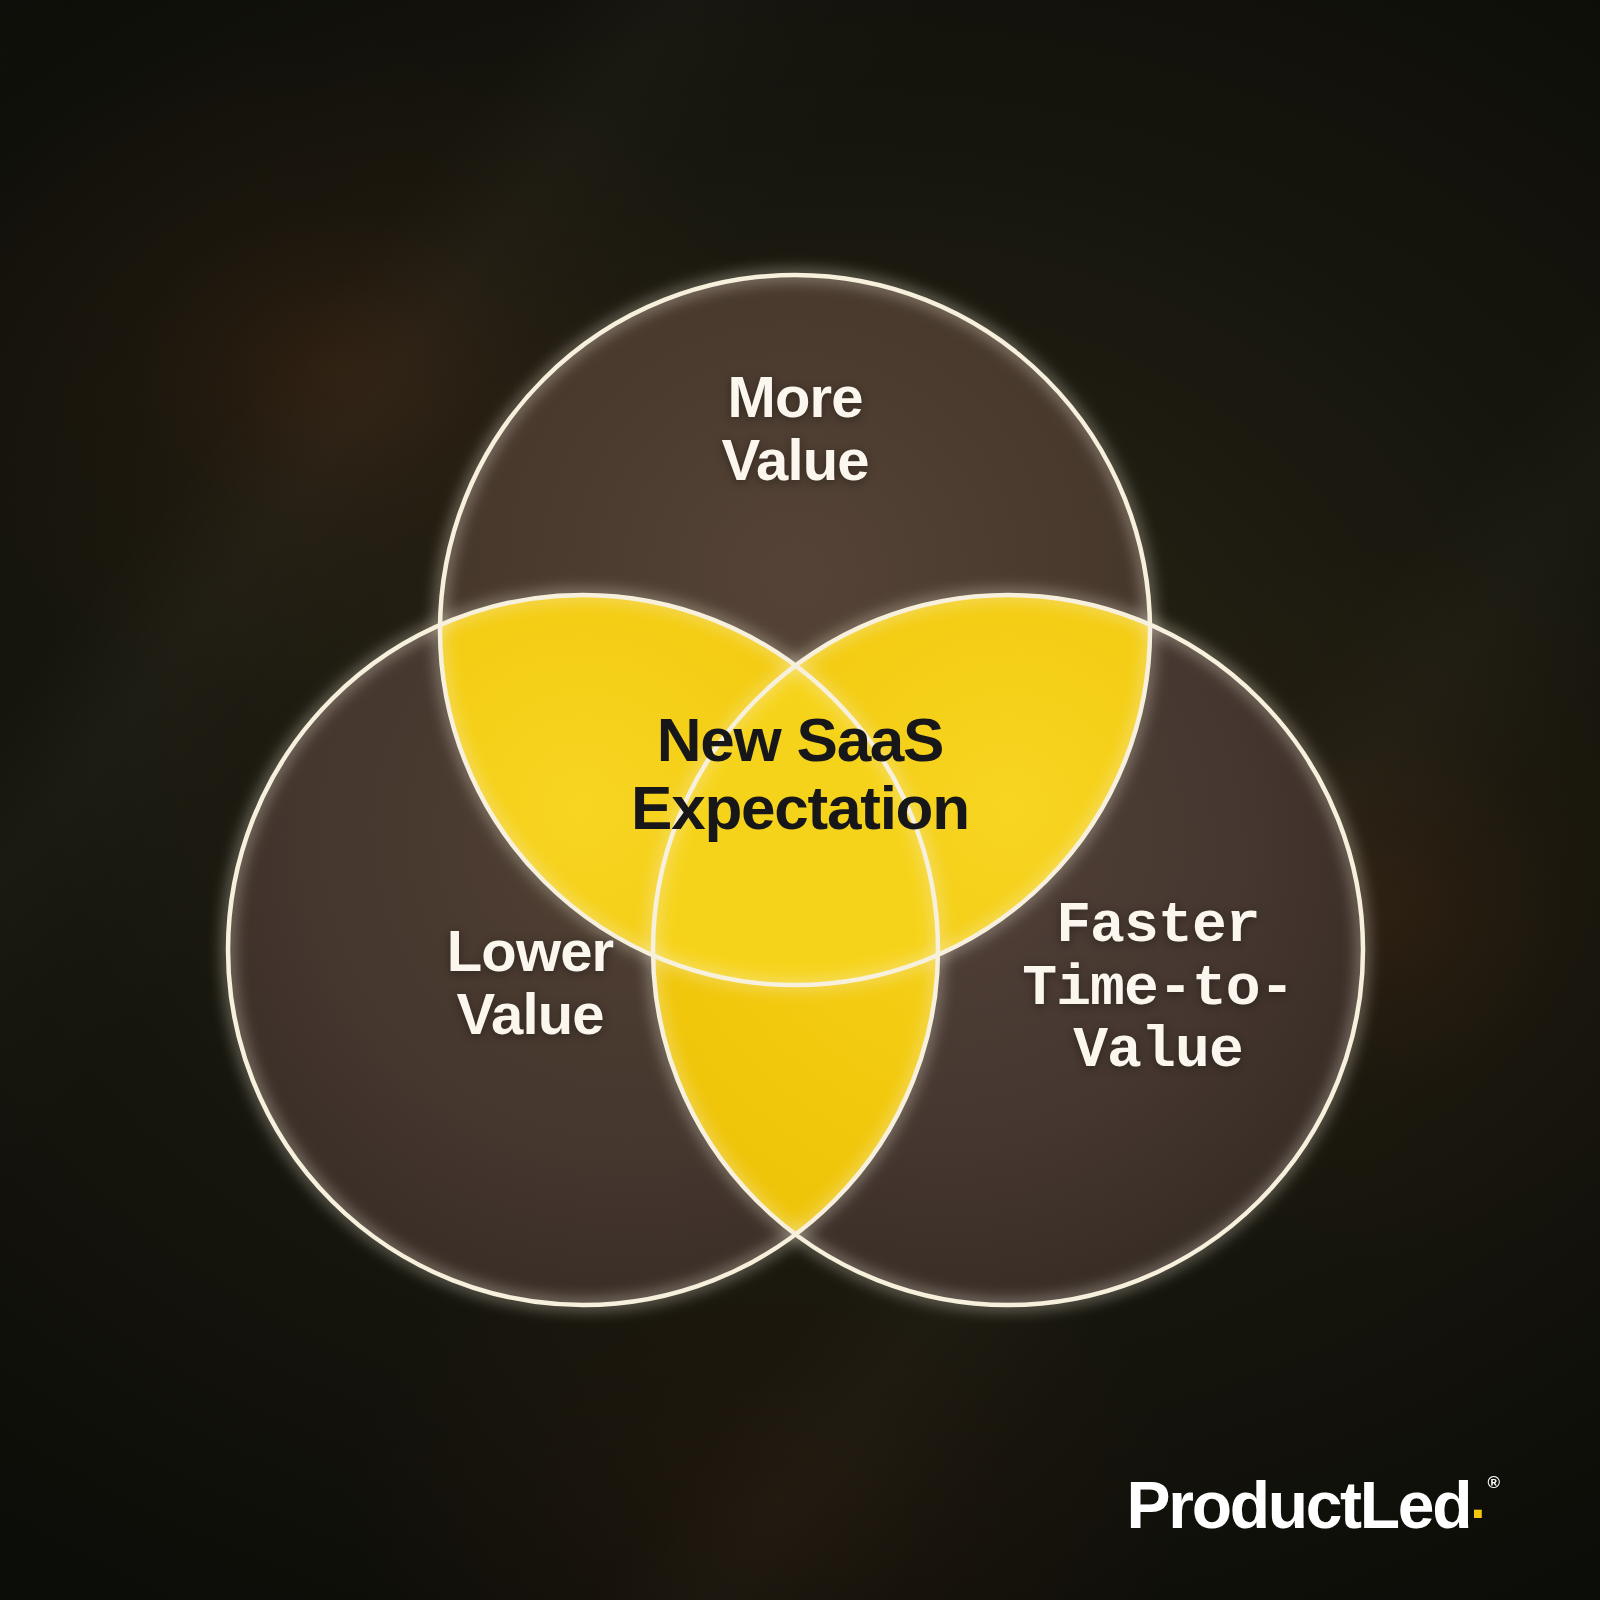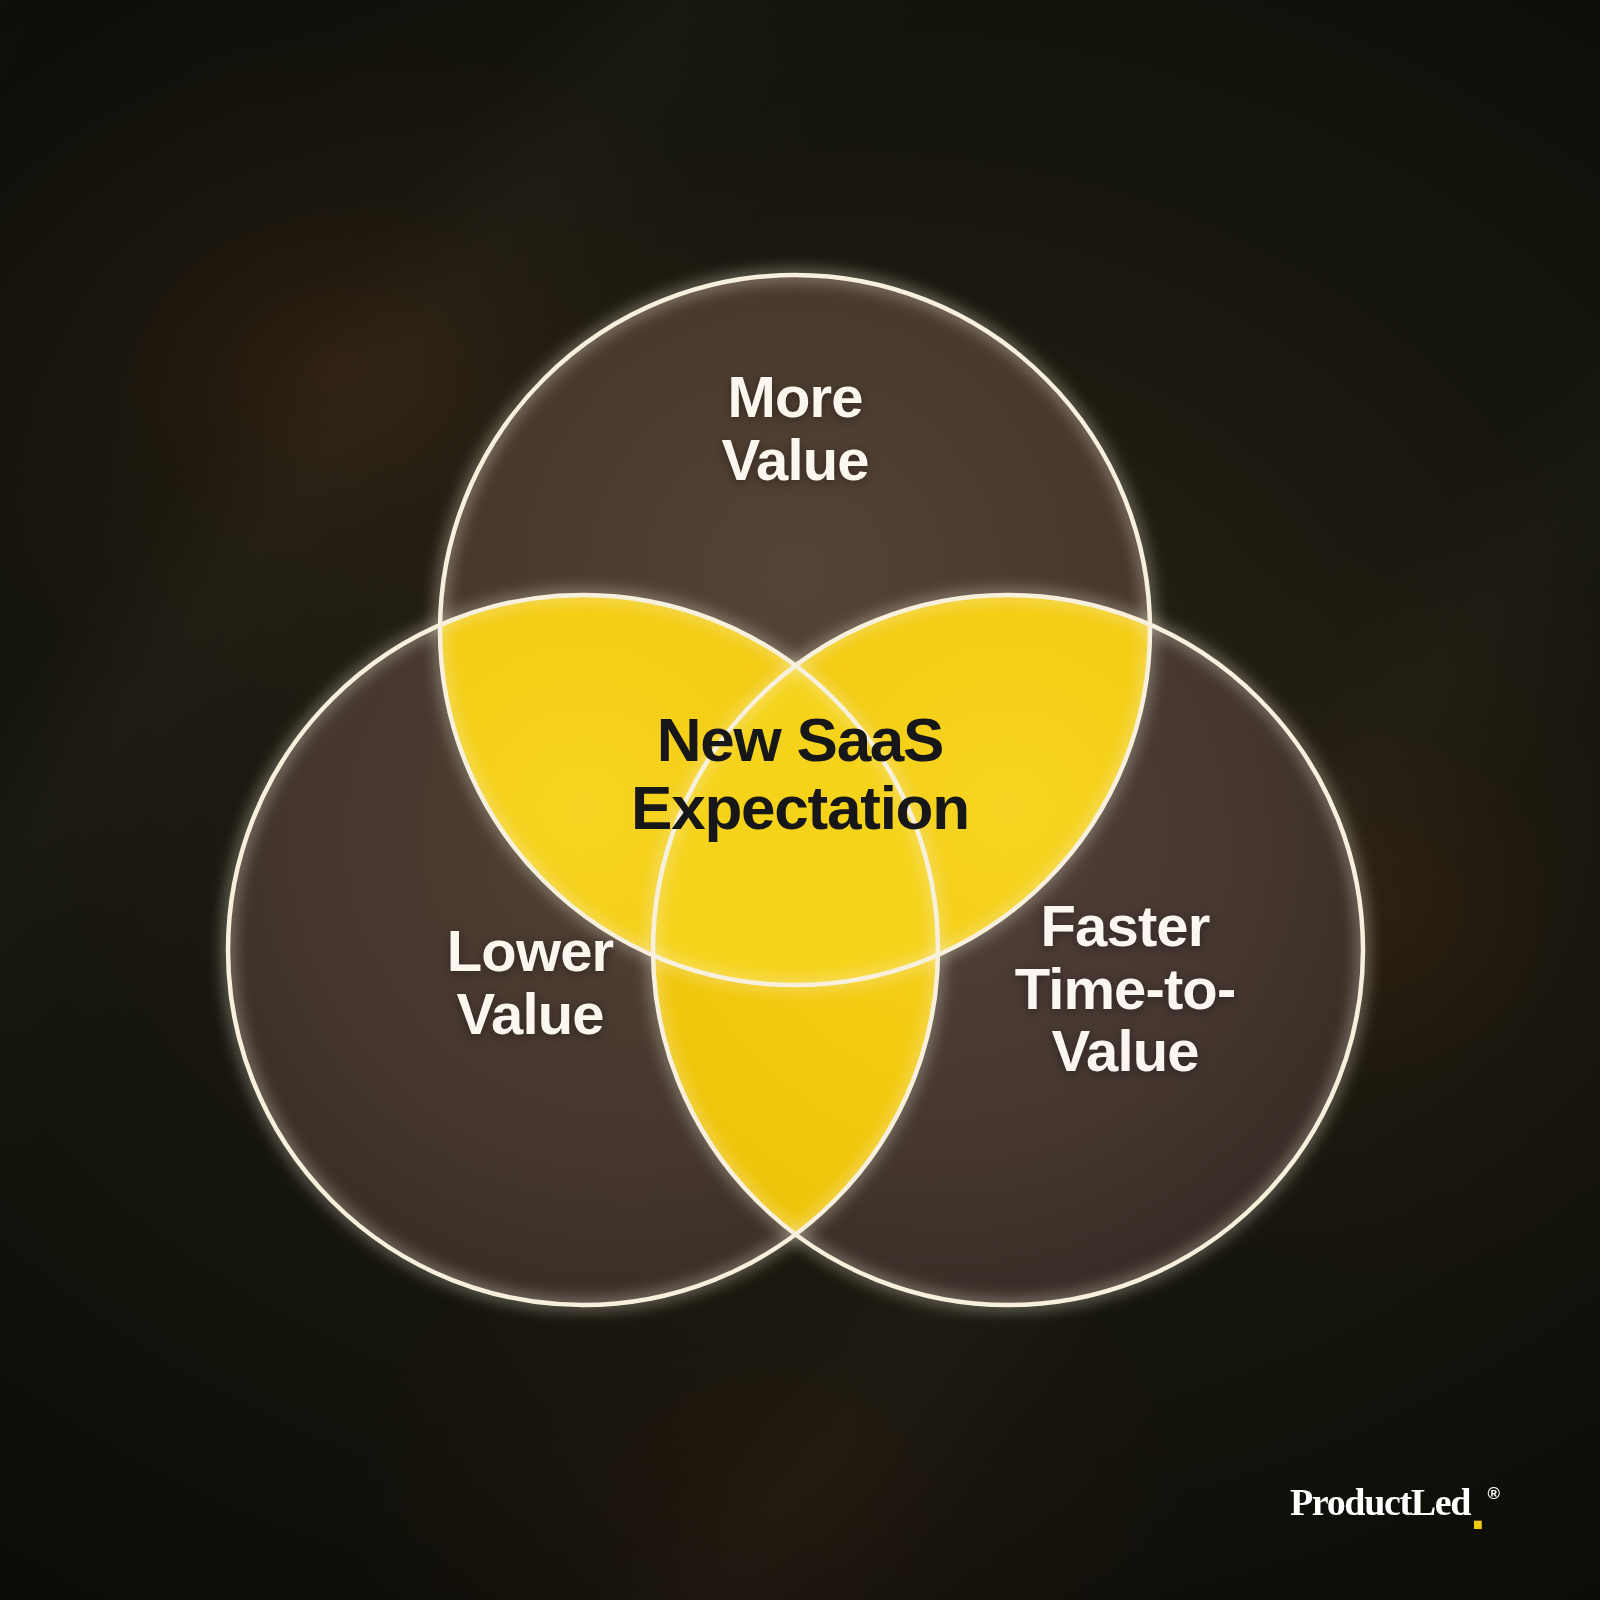--- a/index.html
+++ b/index.html
@@ -96,21 +96,21 @@
     font-size: 58px;
     text-shadow: 0 2px 10px rgba(0,0,0,0.35);
   }
   #label-more-value {
     left: 575px; top: 366px; width: 440px;
   }
   #label-lower-cost {
     left: 330px; top: 920px; width: 400px;
   }
   #label-faster-ttv {
-    left: 925px; top: 895px; width: 400px;
+    left: 958px; top: 895px; width: 400px; font-family: Liberation Mono, monospace;
   }
   #label-center {
     left: 530px; top: 690px; width: 540px;
     color: #17171a;
     font-size: 62px;
     font-weight: 800;
     letter-spacing: -0.02em;
     line-height: 1.1;
     margin-top: 16px;
   }
@@ -119,25 +119,24 @@
   #logo {
     position: absolute;
     right: 100px;
     bottom: 62px;
     display: flex;
     align-items: flex-start;
     pointer-events: none;
   }
   #logo .wordmark {
     color: #ffffff;
-    font-size: 38px;
+    font-size: 66px;
     font-weight: 800;
     letter-spacing: -0.035em;
     line-height: 1;
-    font-family: Liberation Serif, serif;
   }
   #logo .dot {
     color: #F2C90D;
     font-size: 55px;
     font-weight: 800;
     line-height: 1;
   }
   #logo .reg {
     color: #ffffff;
     font-size: 17px;

